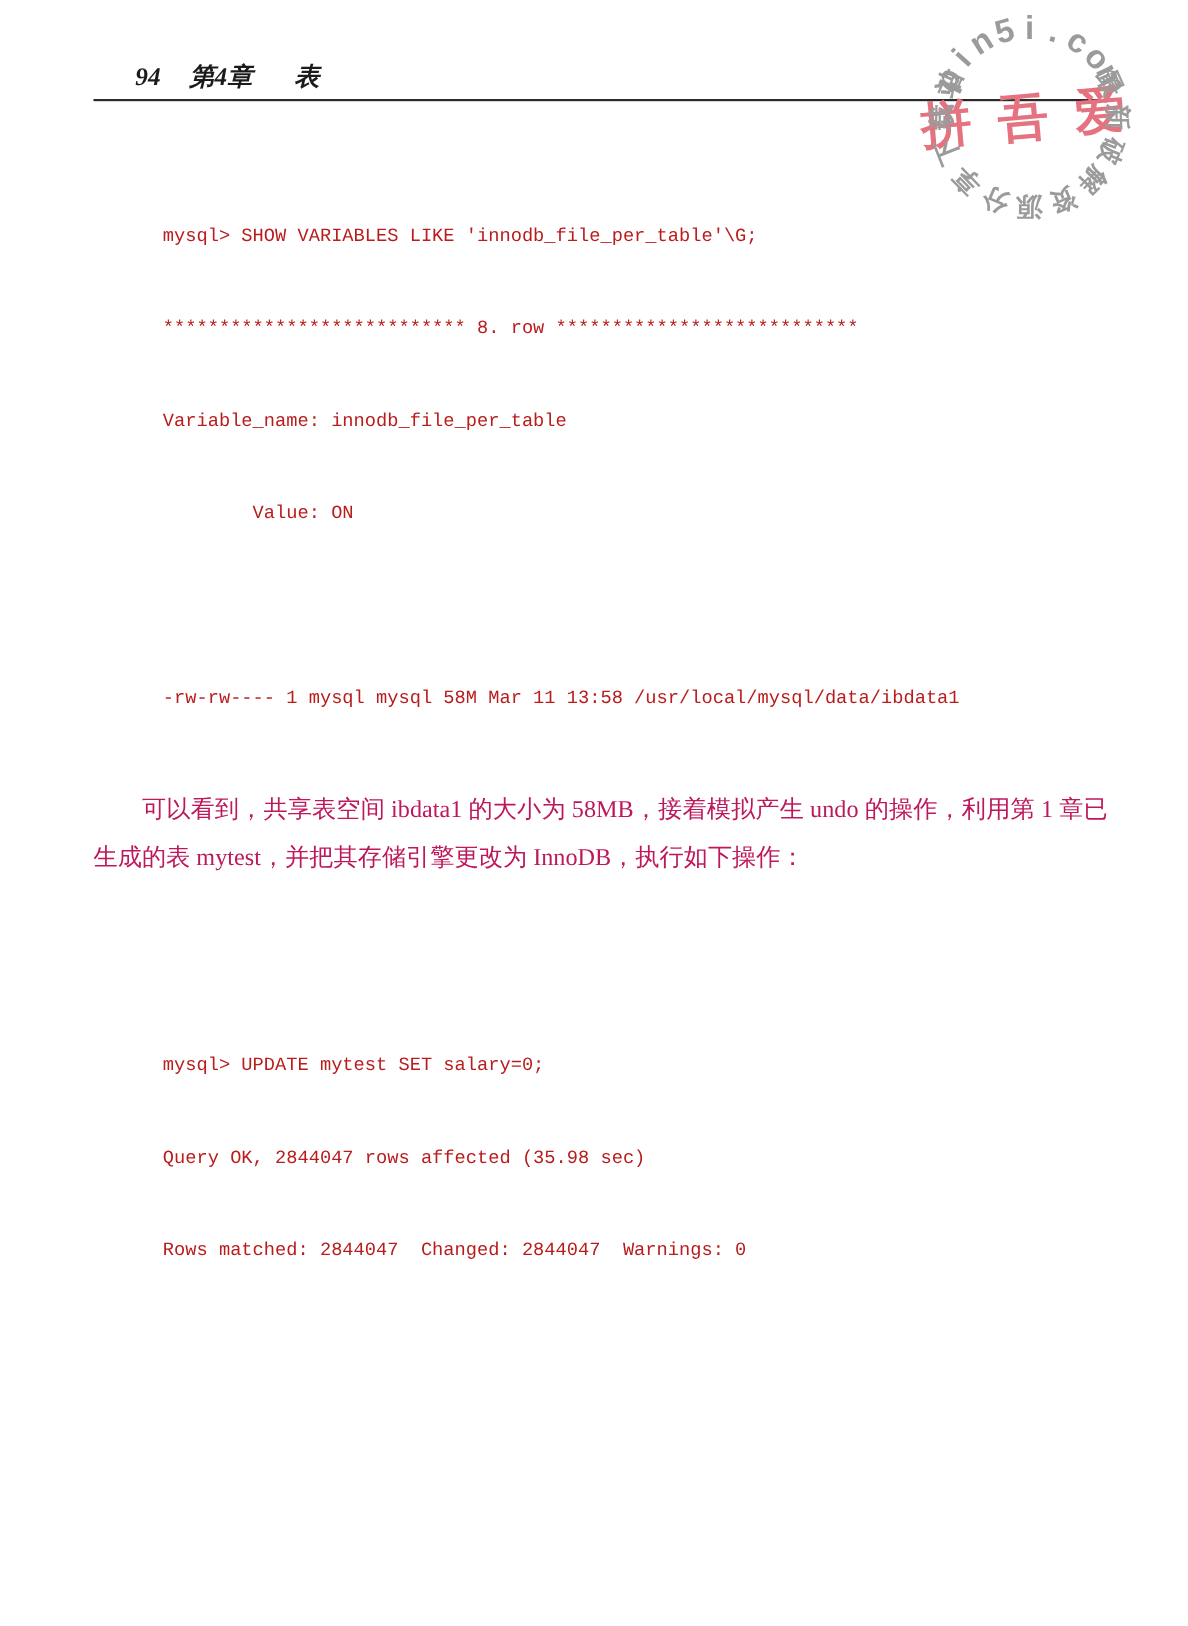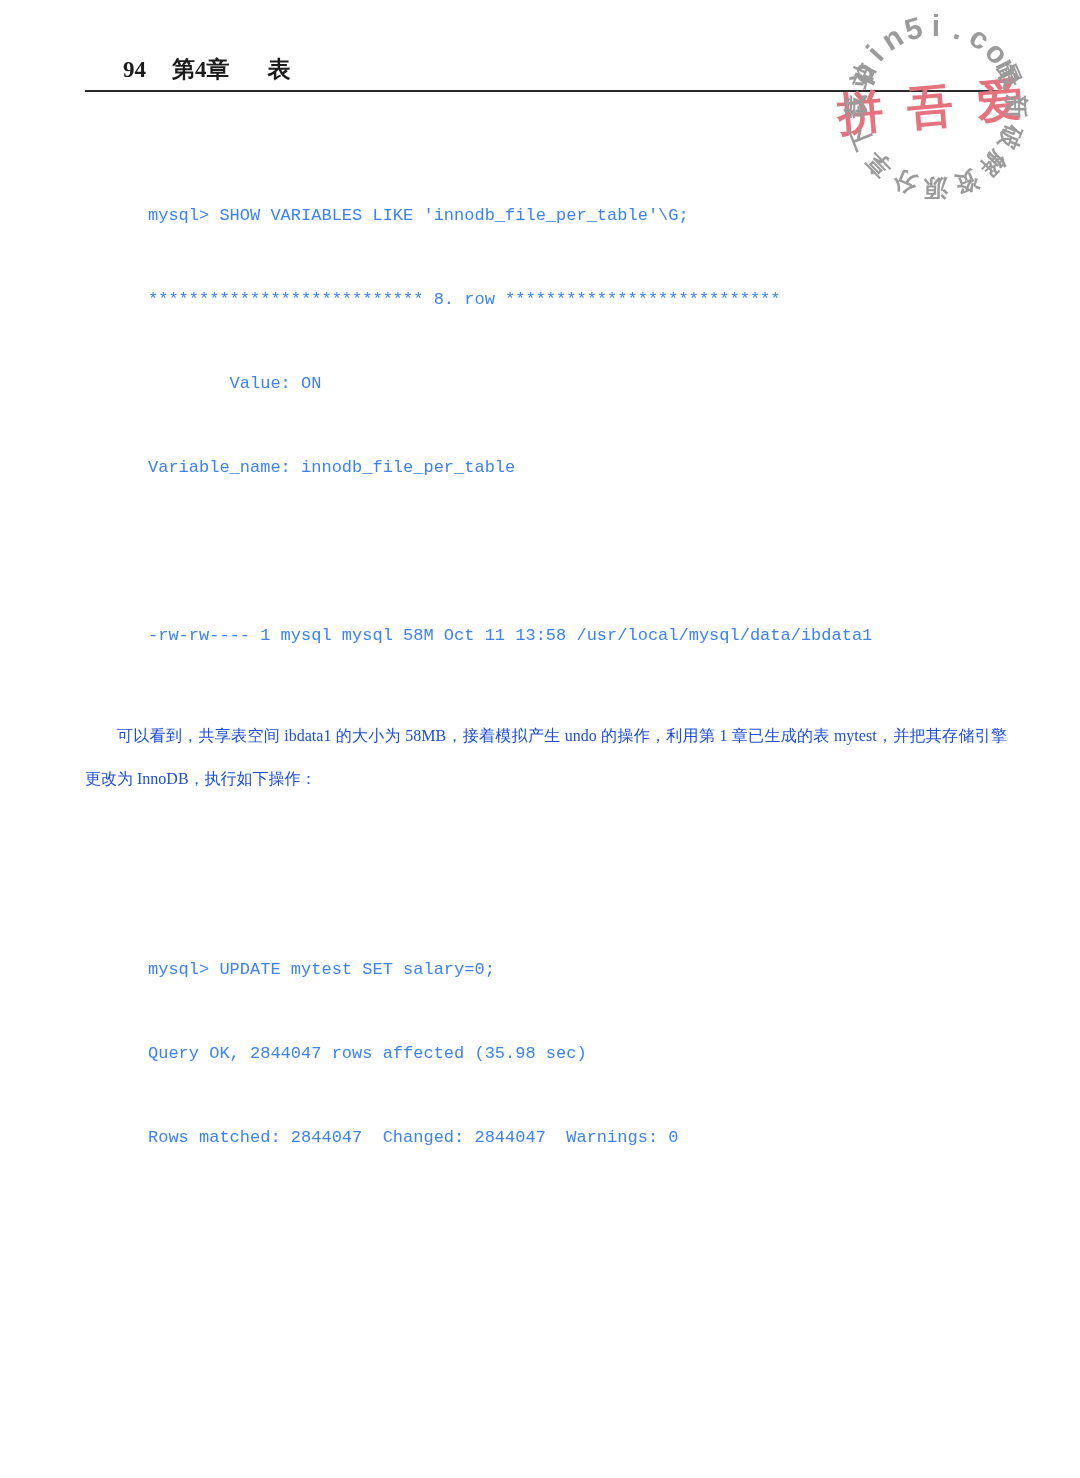--- a/index.html
+++ b/index.html
@@ -13,52 +13,53 @@
   }
   .page-inner{
     padding:55px 73px 0 85px;
     position:relative;
   }
   
   .running-header{
     display:flex;
     align-items:baseline;
     gap:26px;
+    font-style:italic;
     font-weight:700;
     font-size:23px;
     line-height:30px;
     padding-left:38px;
     color:#1b1b1b;
   }
   .running-header .sect-gap{margin-left:12px;}
   .header-rule{
     margin-top:5px;
     height:2px;
     background:#2a2a2a;
   }
   
   .code-block{
     font-family:"Liberation Mono", monospace;
     font-size:17px;
     line-height:28px;
-    color:#3b82f6;
+    color:#b91c1c;
     margin-left:63px;
     white-space:pre;
   }
   .code-a{margin-top:54px;}
   .code-b{margin-top:16px;}
   .code-line{min-height:28px;}
   
   .para{
-    font-size:16px;
+    font-size:22px;
     line-height:43px;
     text-align:justify;
     text-indent:2em;
     margin:0;
-    color:#1d4ed8;
+    color:#be185d;
   }
   .para-1{margin-top:8px;}
   
   .watermark{
     position:absolute;
     left:828px;top:5px;
     width:216px;height:206px;
     pointer-events:none;
     z-index:5;
   }
@@ -90,24 +91,24 @@
   <div class="running-header">
     <span>94</span>
     <span>第4章</span>
     <span class="sect-gap">表</span>
   </div>
   <div class="header-rule"></div>
 
   <div class="code-block code-a">
     <div class="code-line">mysql&gt; SHOW VARIABLES LIKE 'innodb_file_per_table'\G;</div>
     <div class="code-line">*************************** 8. row ***************************</div>
+    <div class="code-line">Variable_name: innodb_file_per_table</div>
     <div class="code-line">        Value: ON</div>
-    <div class="code-line">Variable_name: innodb_file_per_table</div>
     <div class="code-line"></div>
-    <div class="code-line">-rw-rw---- 1 mysql mysql 58M Oct 11 13:58 /usr/local/mysql/data/ibdata1</div>
+    <div class="code-line">-rw-rw---- 1 mysql mysql 58M Mar 11 13:58 /usr/local/mysql/data/ibdata1</div>
   </div>
 
   <p class="para para-1">可以看到，共享表空间 ibdata1 的大小为 58MB，接着模拟产生 undo 的操作，利用第 1 章已生成的表 mytest，并把其存储引擎更改为 InnoDB，执行如下操作：</p>
 
   <div class="code-block code-b">
     <div class="code-line"></div>
     <div class="code-line">mysql&gt; UPDATE mytest SET salary=0;</div>
     <div class="code-line">Query OK, 2844047 rows affected (35.98 sec)</div>
     <div class="code-line">Rows matched: 2844047  Changed: 2844047  Warnings: 0</div>
     

